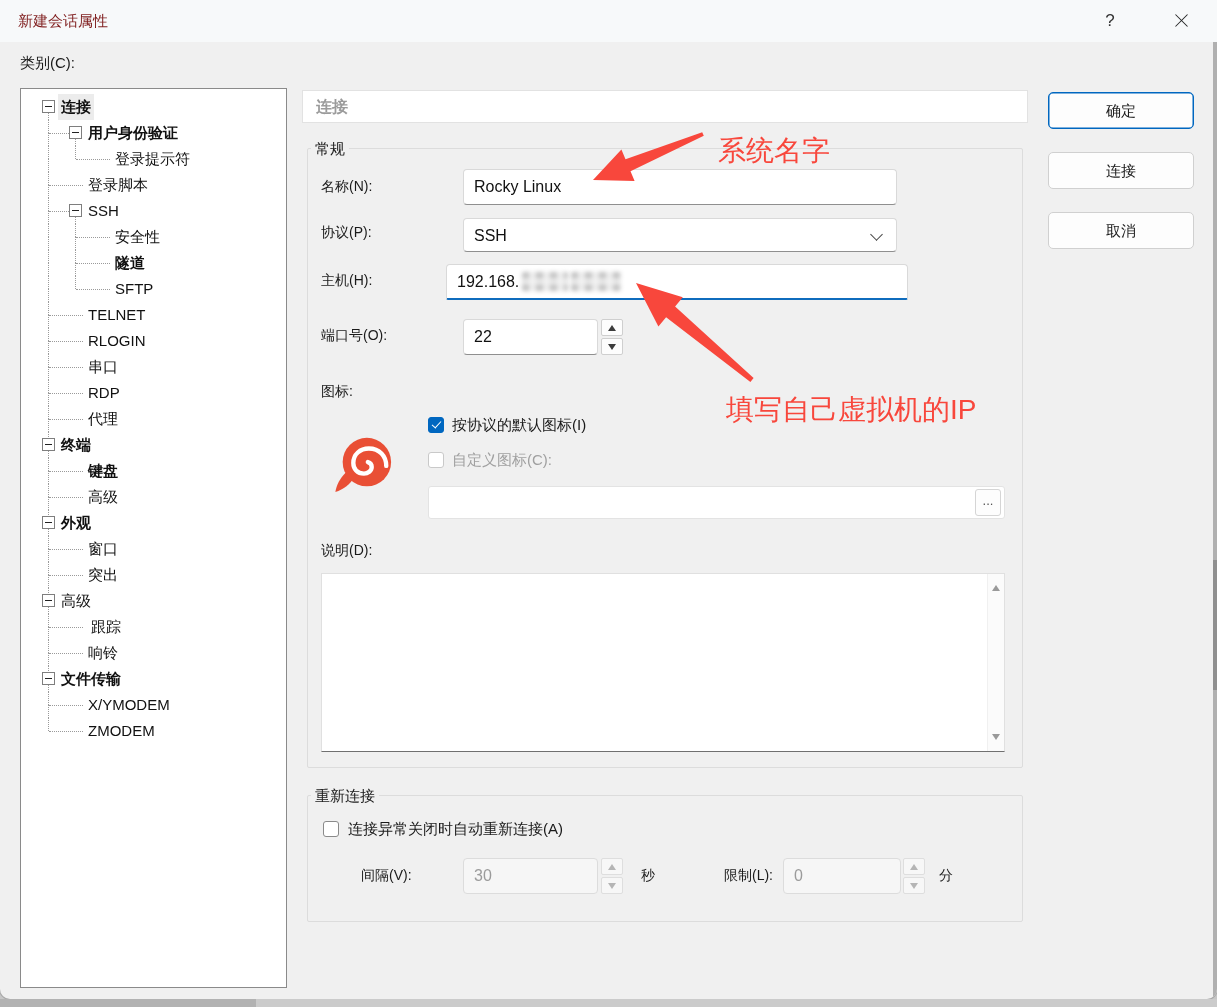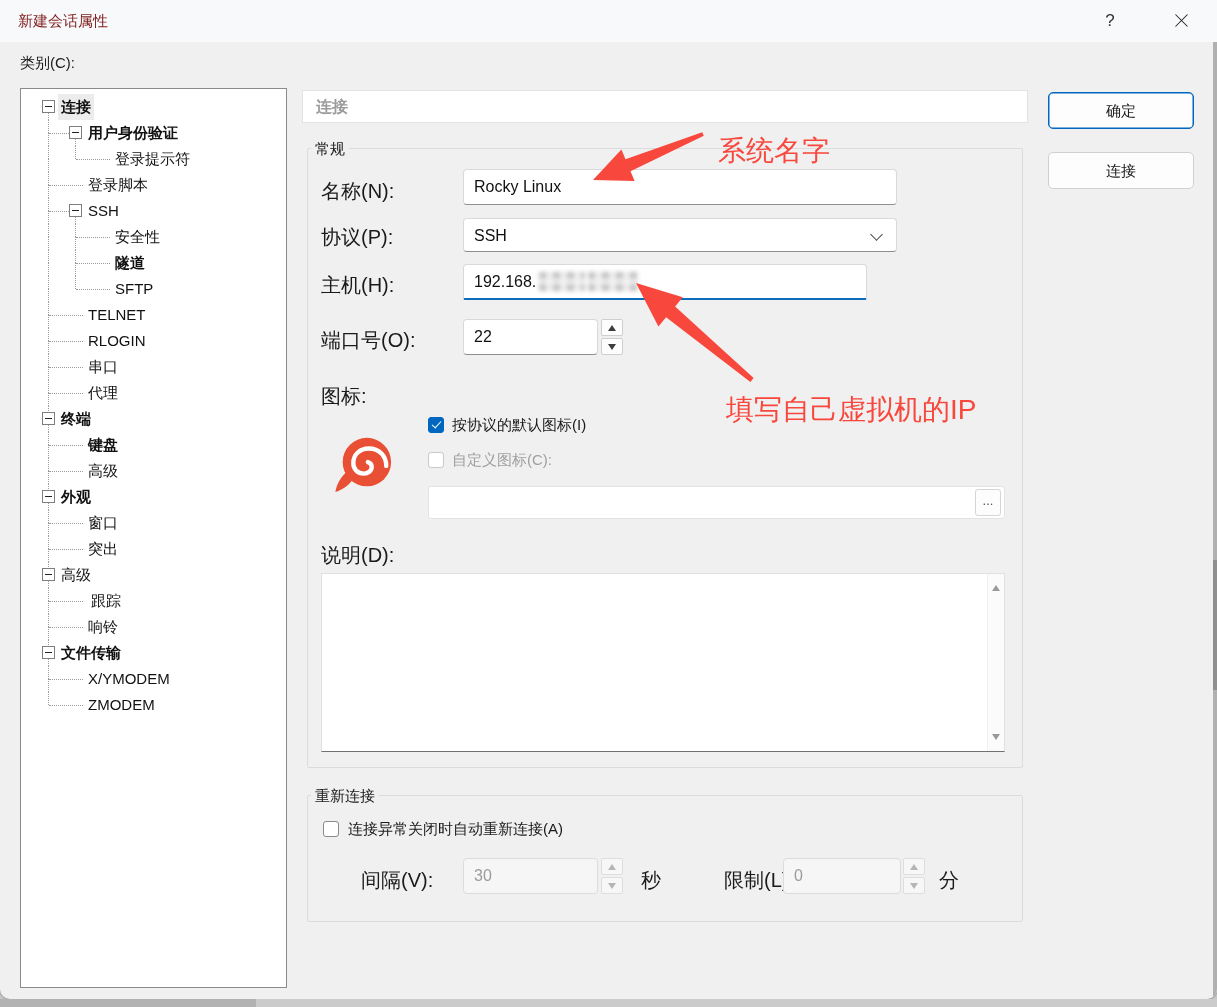--- a/index.html
+++ b/index.html
@@ -33,21 +33,21 @@
 
   .panel-header { position:absolute; left:302px; top:90px; width:726px; height:33px;
     background:#fff; border:1px solid #e2e2e2; color:#9b9b9b; font-weight:bold;
     font-size:16px; line-height:31px; padding-left:13px; }
 
   .group { position:absolute; border:1px solid #dcdcdc; border-radius:2px; }
   .group-general { left:307px; top:148px; width:716px; height:620px; }
   .group-reconnect { left:307px; top:795px; width:716px; height:127px; }
   .group-label { position:absolute; top:-9px; left:3px; background:#f0f0f0; padding:0 4px; font-size:15px; color:#1a1a1a; }
 
-  .flabel { position:absolute; font-size:20px; color:#1a1a1a; white-space:nowrap; }
+  .flabel { position:absolute; font-size:14px; color:#1a1a1a; white-space:nowrap; }
   .tfield { position:absolute; height:36px; background:#fff; border:1px solid #d9d9d9;
     border-bottom-color:#8f8f8f; border-radius:4px; font-size:16px; color:#111;
     padding:0 10px; font-family:"Liberation Sans","DejaVu Sans",sans-serif; }
   input.tfield { outline:none; }
   .host-field { line-height:33px; border-bottom:2px solid #0f6cbd; border-radius:4px 4px 2px 2px; }
   .blur-box { display:inline-block; height:19px; vertical-align:-4px; margin-left:3px;
     background:
       repeating-linear-gradient(90deg,#c2c2c2 0 7px,#ececec 7px 14px),
       repeating-linear-gradient(0deg,rgba(170,170,170,.7) 0 6px,rgba(245,245,245,.7) 6px 13px);
     background-blend-mode:lighten; filter:blur(2px); border-radius:2px; }
@@ -197,20 +197,26 @@
       <div class="trow">
         <i class="vl" style="left:27px;top:0;height:13px"></i>
         <i class="vl" style="left:27px;top:13px;height:13px"></i>
         <i class="hl" style="left:28px;width:34px"></i>
         <span class="tlabel" style="left:64px">串口</span>
       </div>
       <div class="trow">
         <i class="vl" style="left:27px;top:0;height:13px"></i>
         <i class="vl" style="left:27px;top:13px;height:13px"></i>
         <i class="hl" style="left:28px;width:34px"></i>
+        <span class="tlabel" style="left:64px">RDP</span>
+      </div>
+      <div class="trow">
+        <i class="vl" style="left:27px;top:0;height:13px"></i>
+        <i class="vl" style="left:27px;top:13px;height:13px"></i>
+        <i class="hl" style="left:28px;width:34px"></i>
         <span class="tlabel" style="left:64px">代理</span>
       </div>
       <div class="trow b">
         <i class="vl" style="left:27px;top:0;height:13px"></i>
         <i class="vl" style="left:27px;top:13px;height:13px"></i>
         <span class="exp" style="left:21px">
           <i></i>
         </span>
         <span class="tlabel" style="left:37px">终端</span>
       </div>
@@ -297,21 +303,21 @@
     <span class="flabel" style="left:13px;top:29px">名称(N):</span>
     <input class="tfield" style="left: 155px; top: 20px; width: 434px;" value="Rocky Linux">
 
     <span class="flabel" style="left:13px;top:75px">协议(P):</span>
     <div class="tfield select-field" style="left:155px;top:69px;width:434px;height:34px">
       <span>SSH</span>
       <i class="chev"></i>
     </div>
 
     <span class="flabel" style="left:13px;top:123px">主机(H):</span>
-    <div class="tfield host-field" style="left:155px;top:115px;width:404px">
+    <div class="tfield host-field" style="left:138px;top:115px;width:462px">
       <span>192.168.</span><span class="blur-box" style="width:46px"></span><span class="blur-box" style="width:50px"></span>
     </div>
 
     <span class="flabel" style="left:13px;top:178px">端口号(O):</span>
     <input class="tfield" style="left: 155px; top: 170px; width: 135px;" value="22">
     <div class="spin" style="left:293px;top:170px">
       <div class="spin-btn up">
           <i class="tri tu"></i>
         </div>
       <div class="spin-btn dn">
@@ -375,20 +381,21 @@
         </div>
       <div class="spin-btn dn">
           <i class="tri td"></i>
         </div>
     </div>
     <span class="flabel" style="left:631px;top:71px">分</span>
   </div>
 
   <button class="btn default" style="top:92px">确定</button>
   <button class="btn" style="top:152px">连接</button>
+  <button class="btn" style="top:212px">取消</button>
 
   <svg class="ann-svg">
     <polygon class="ann-fill" points="702.2,132.2 625.5,159.3 621.4,149.6 593,180 634.6,181 630.5,171.3 703.8,135.8" fill="#f8473c"></polygon>
     <polygon class="ann-fill" points="753.6,378.1 675.1,306.5 682.8,297.3 636,283 658.4,326.5 666.1,317.3 750.4,381.9" fill="#f8473c"></polygon>
   </svg>
   <div class="note" style="left: 718px; top: 132px; color: rgb(248, 71, 60);">系统名字</div>
   <div class="note" style="left: 726px; top: 391px; color: rgb(248, 71, 60);">填写自己虚拟机的IP</div>
 
   <div class="edge-scroll"></div>
   <div class="edge-thumb"></div>

